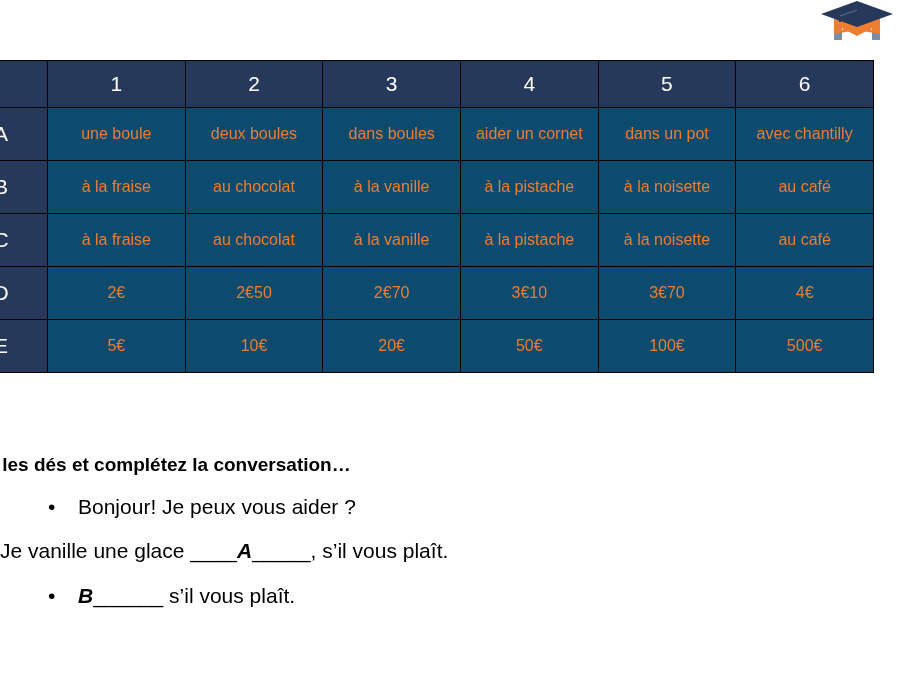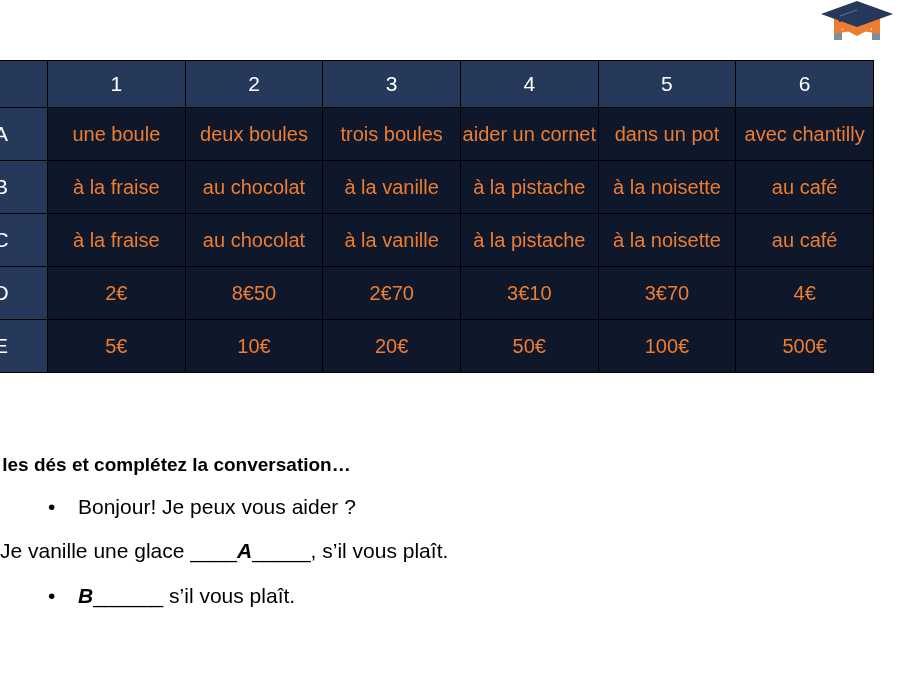--- a/index.html
+++ b/index.html
@@ -57,23 +57,23 @@
   .row-head {
     background: #27395B;
     color: #ffffff;
     font-size: 21px;
     font-weight: bold;
     text-align: left;
     padding-left: 52px;
     border-color: #27395B;
   }
   .data-cell {
-    background: #0f172a;
+    background: #0c4a6e;
     color: #ED7D31;
-    font-size: 20px;
+    font-size: 16px;
     height: 52px;
     line-height: 1.15;
     padding: 2px 4px;
   }
 
   
   .prose {
     position: absolute;
     left: -40px;     
     top: 452px;
@@ -154,21 +154,21 @@
       <th class="col-head">4</th>
       <th class="col-head">5</th>
       <th class="col-head">6</th>
     </tr>
   </thead>
   <tbody>
     <tr>
       <th class="row-head">A</th>
       <td class="data-cell">une boule</td>
       <td class="data-cell">deux boules</td>
-      <td class="data-cell">trois boules</td>
+      <td class="data-cell">dans boules</td>
       <td class="data-cell">aider un cornet</td>
       <td class="data-cell">dans un pot</td>
       <td class="data-cell">avec chantilly</td>
     </tr>
     <tr>
       <th class="row-head">B</th>
       <td class="data-cell">à la fraise</td>
       <td class="data-cell">au chocolat</td>
       <td class="data-cell">à la vanille</td>
       <td class="data-cell">à la pistache</td>
@@ -180,21 +180,21 @@
       <td class="data-cell">à la fraise</td>
       <td class="data-cell">au chocolat</td>
       <td class="data-cell">à la vanille</td>
       <td class="data-cell">à la pistache</td>
       <td class="data-cell">à la noisette</td>
       <td class="data-cell">au café</td>
     </tr>
     <tr>
       <th class="row-head">D</th>
       <td class="data-cell">2€</td>
-      <td class="data-cell">8€50</td>
+      <td class="data-cell">2€50</td>
       <td class="data-cell">2€70</td>
       <td class="data-cell">3€10</td>
       <td class="data-cell">3€70</td>
       <td class="data-cell">4€</td>
     </tr>
     <tr>
       <th class="row-head">E</th>
       <td class="data-cell">5€</td>
       <td class="data-cell">10€</td>
       <td class="data-cell">20€</td>

